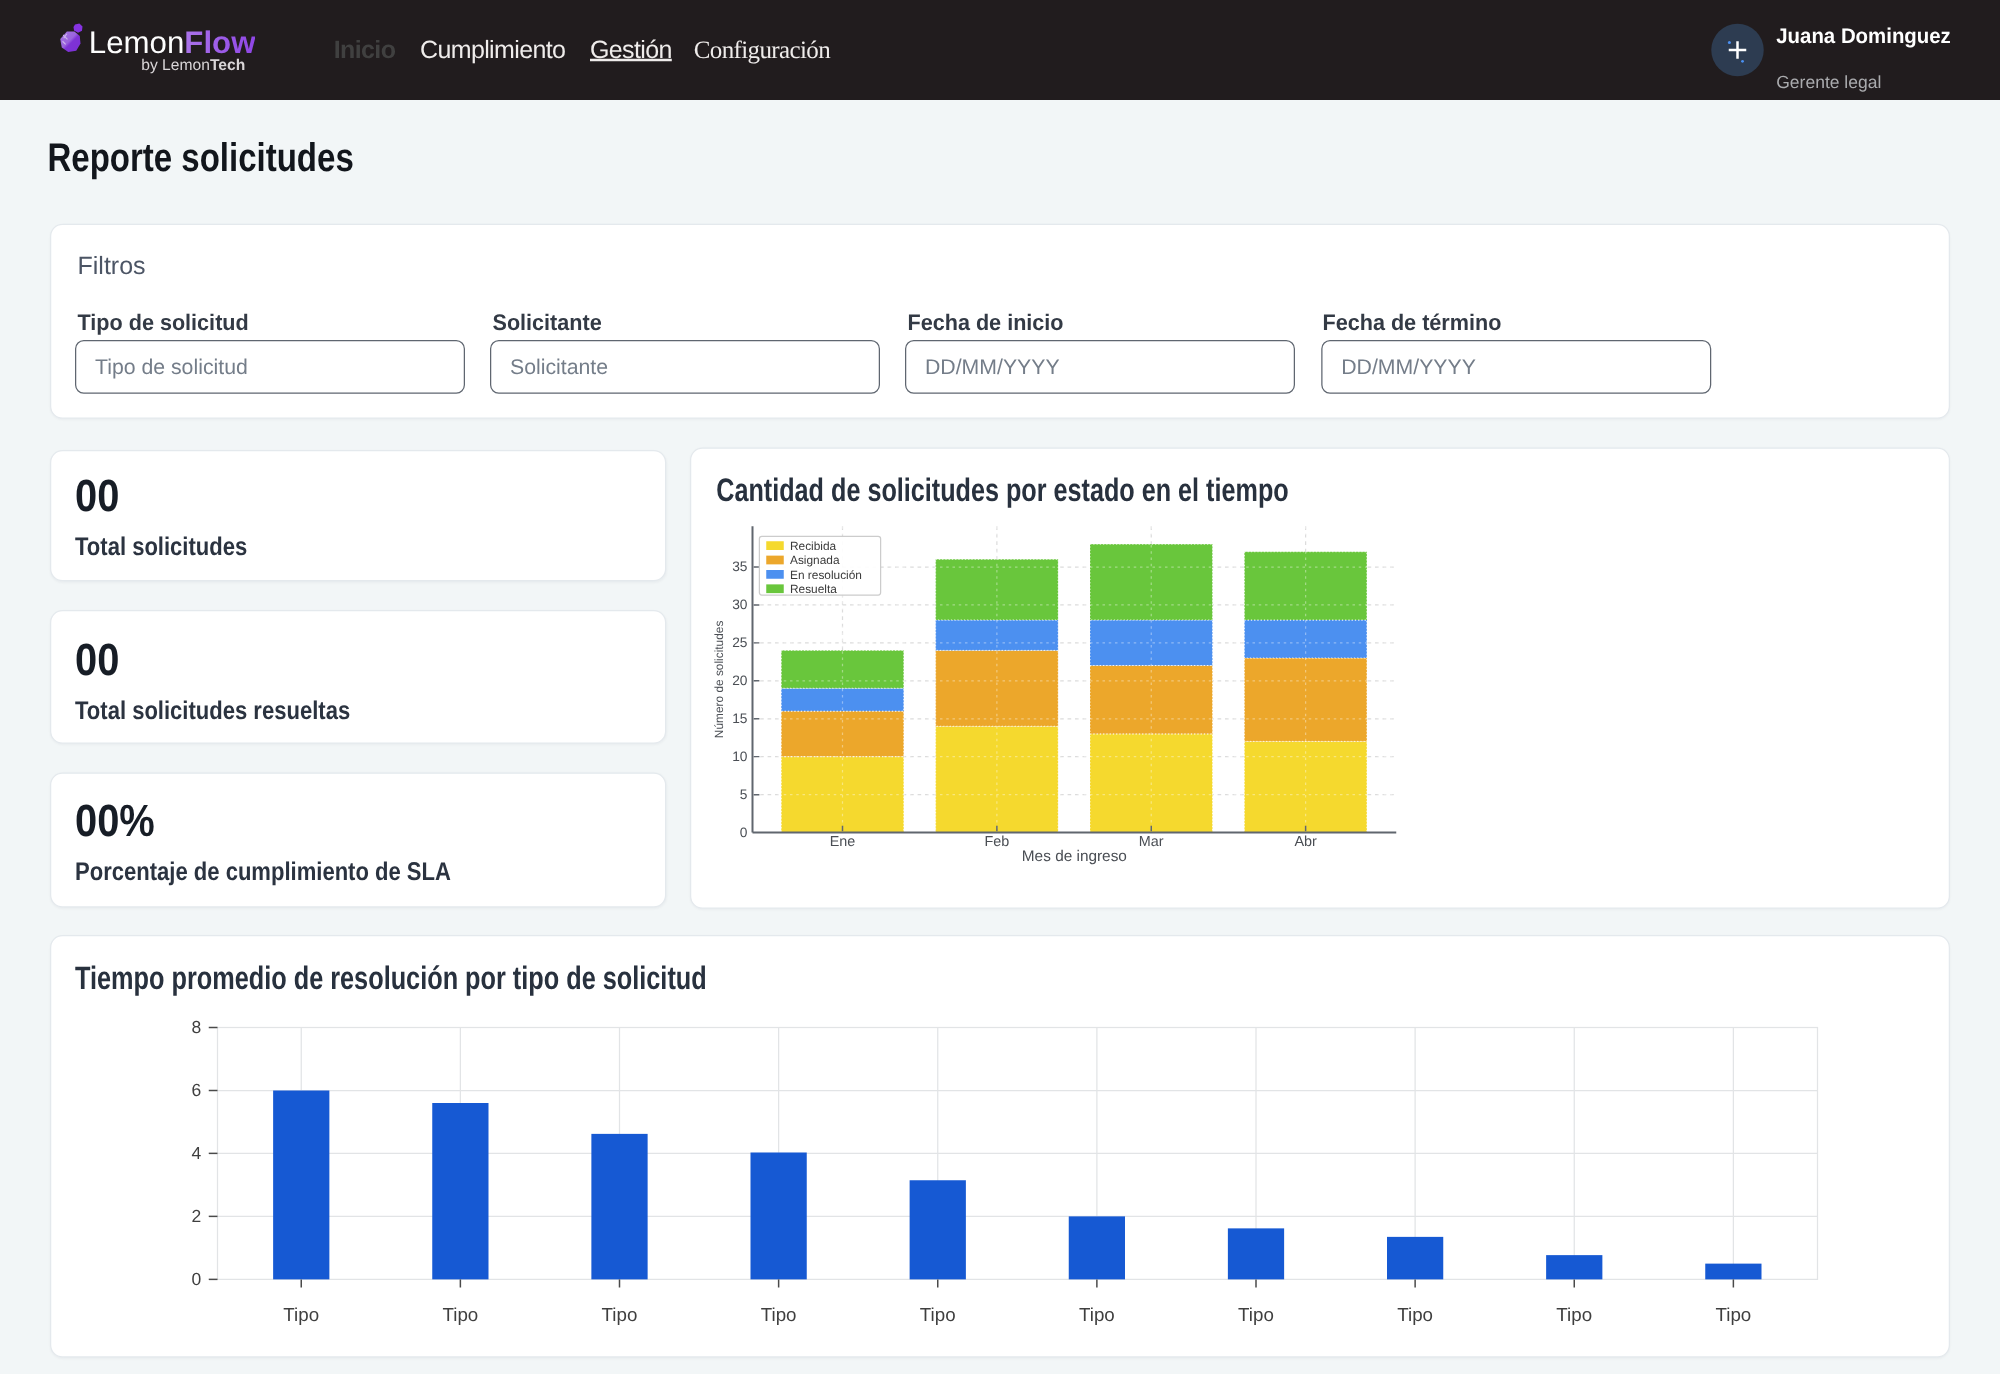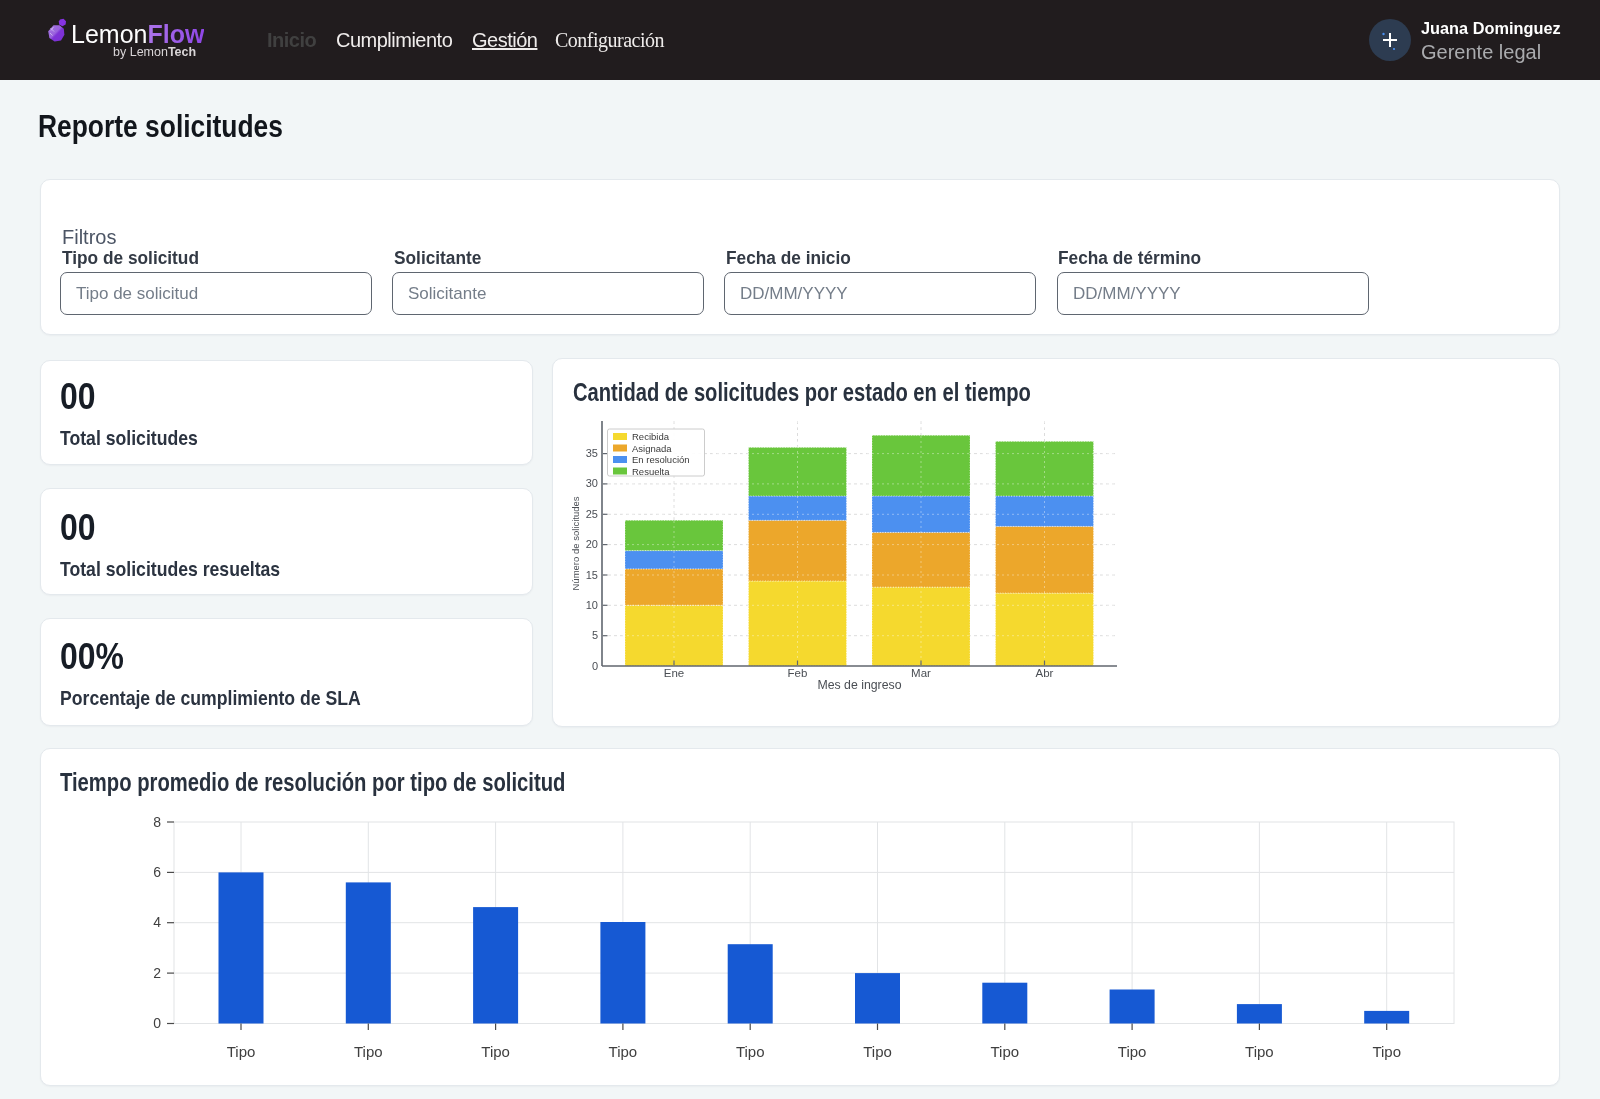--- a/index.html
+++ b/index.html
@@ -38,26 +38,26 @@
 <div class="abs" style="left:555px;top:28.5px;font-size:20px;letter-spacing:-0.5px;color:#efeceb;font-family:Liberation Serif, serif;">Configuración</div>
 
 <div class="abs" style="left:1369px;top:19px;width:42px;height:42px;border-radius:50%;background:#2d3c51;"></div>
 <svg class="abs" style="left:1369px;top:19px;" width="42" height="42" viewBox="0 0 42 42">
   <line x1="21" y1="14" x2="21" y2="28" stroke="#fff" stroke-width="2"></line>
   <line x1="14" y1="21" x2="28" y2="21" stroke="#fff" stroke-width="2"></line>
   <circle cx="14.5" cy="15" r="1.2" fill="#4a90f2"></circle>
   <circle cx="25" cy="30" r="1.1" fill="#4a90f2"></circle>
 </svg>
 <div class="abs" style="left:1421px;top:19px;font-size:17px;font-weight:700;color:#ffffff;transform:scaleX(0.96);transform-origin:left top;">Juana Dominguez</div>
-<div class="abs" style="left:1421px;top:41px;font-size:20px;color:#aaabae;">Gerente legal</div>
+<div class="abs" style="left:1421px;top:57px;font-size:14px;color:#aaabae;">Gerente legal</div>
 
 <div class="abs" style="left:37.5px;top:108px;font-size:32px;font-weight:700;color:#12161c;transform:scaleX(0.825);transform-origin:left top;">Reporte solicitudes</div>
 
 <div class="card" style="left:40px;top:179px;width:1520px;height:156px;"></div>
-<div class="abs" style="left:62px;top:202px;font-size:20px;color:#4c5565;margin-top:24px;">Filtros</div>
+<div class="abs" style="left:62px;top:202px;font-size:20px;color:#4c5565;">Filtros</div>
 <div class="abs filtlab" style="left:62px;top:248px;">Tipo de solicitud</div>
 <div class="abs filtlab" style="left:394px;top:248px;">Solicitante</div>
 <div class="abs filtlab" style="left:726px;top:248px;">Fecha de inicio</div>
 <div class="abs filtlab" style="left:1058px;top:248px;">Fecha de término</div>
 <style>
  .filtlab { font-size:18px; font-weight:700; color:#333a45; transform:scaleX(0.96); transform-origin:left top; }
  .finput { position:absolute; width:312px; height:43px; border:1px solid #5f6670; border-radius:7px; background:#fff; font-size:17px; color:#747d89; padding-left:15px; display:flex; align-items:center; }
 </style>
 <div class="finput" style="left:60px;top:272px;">Tipo de solicitud</div>
 <div class="finput" style="left:392px;top:272px;">Solicitante</div>

